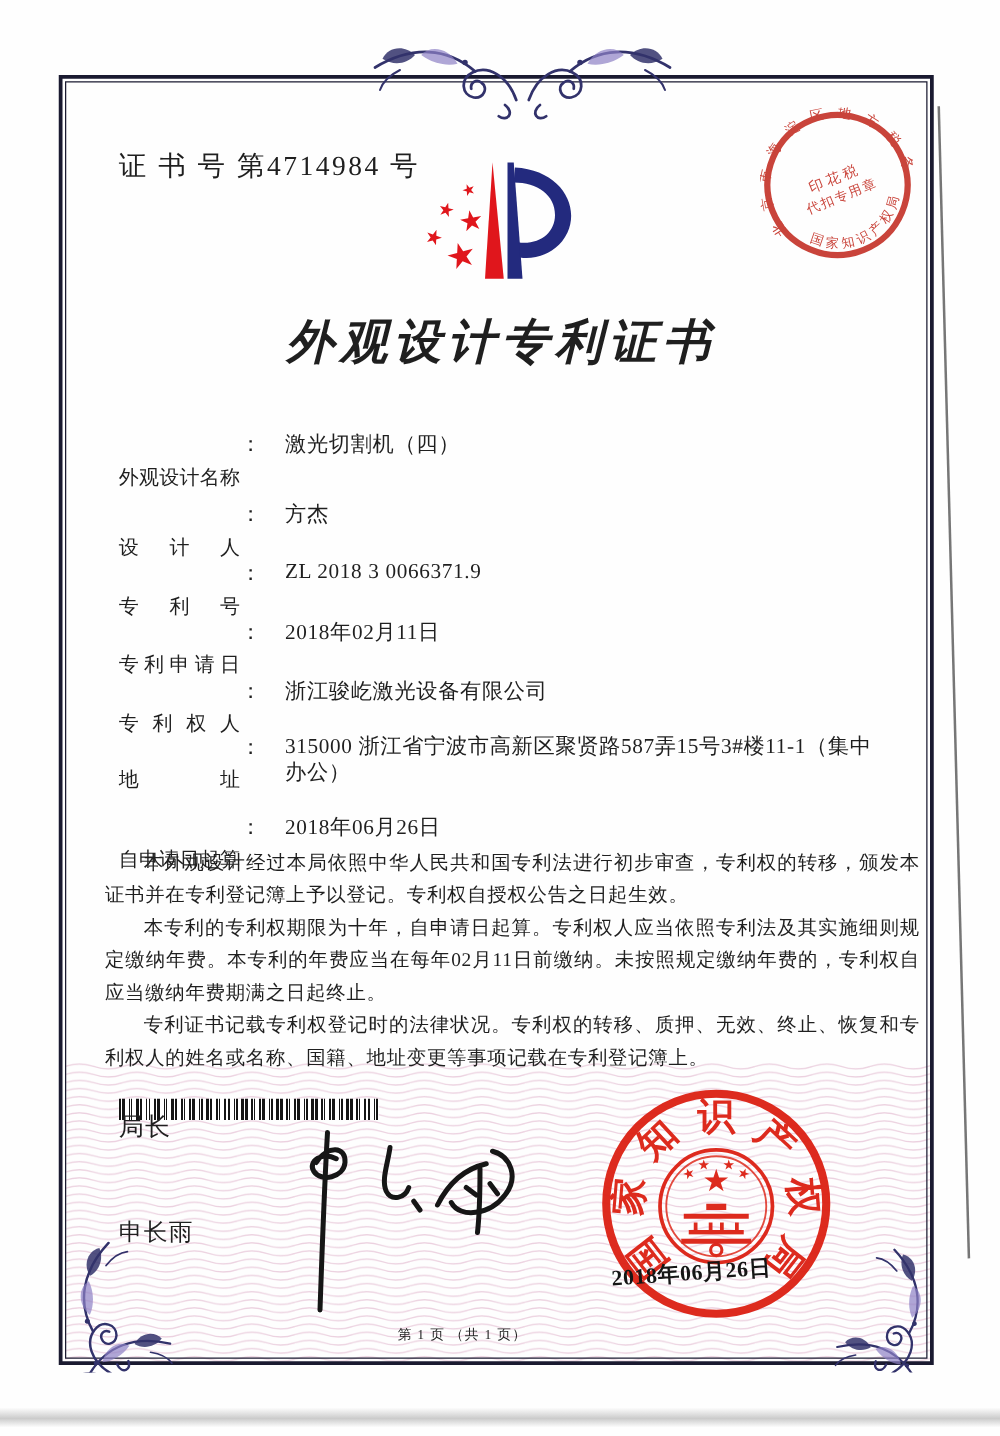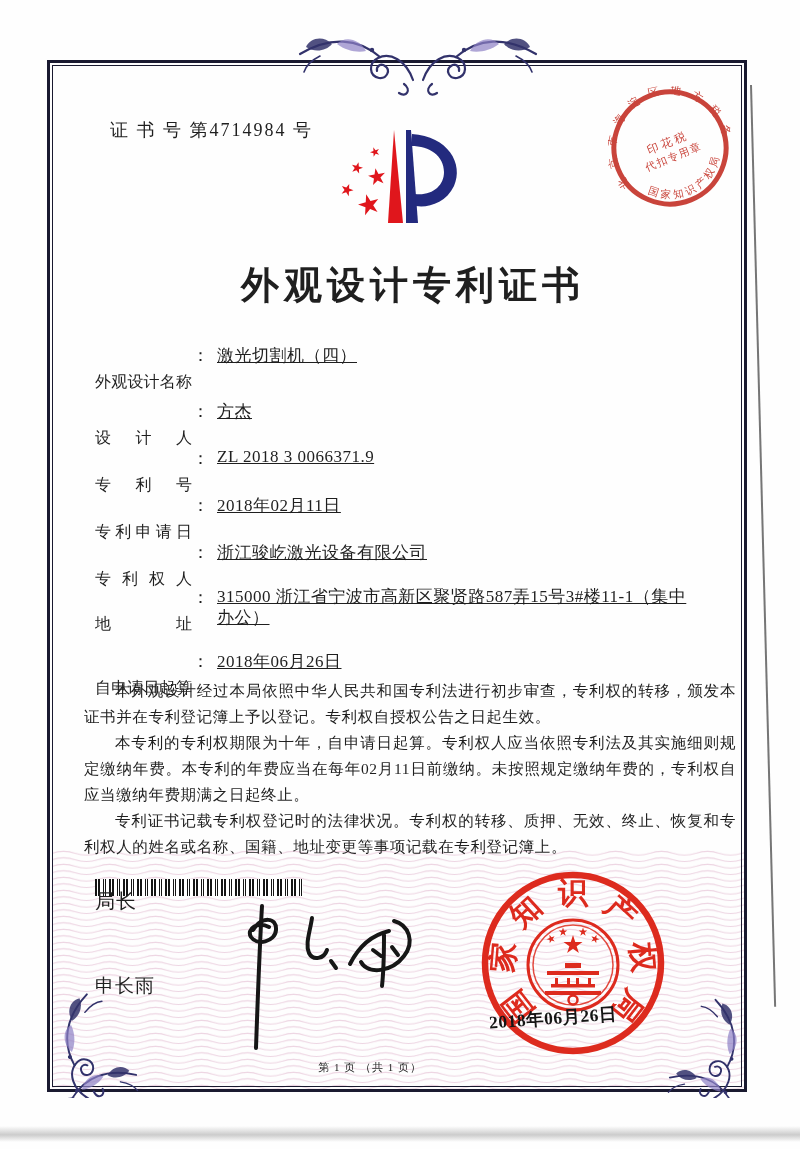--- a/index.html
+++ b/index.html
@@ -7,29 +7,29 @@
     position:relative;width:800px;height:1149px;background:#fefefe;overflow:hidden;
     font-family:"Liberation Serif","DejaVu Serif",serif;color:#1f1f1f;
   }
   .abs{position:absolute;}
   
   .frame{left:47px;top:60px;width:694px;height:1026px;border:3px solid #1a1a30;z-index:1;}
   .frame::after{content:"";position:absolute;inset:2px;border:1px solid #1a1a30;}
   
   .guilloche{left:52px;top:850px;z-index:0;opacity:.75;}
   
-  .cert-no{left:95px;top:118px;font-size:18px;letter-spacing:2px;z-index:3;margin-left:15px;}
+  .cert-no{left:95px;top:118px;font-size:22px;letter-spacing:2px;z-index:3;}
   
   .title{left:47px;top:244px;width:700px;text-align:center;font-size:38px;font-weight:700;
-         letter-spacing:5px;z-index:3;margin:16px;}
+         letter-spacing:5px;z-index:3;margin:4px;font-style:italic;}
   
   .row{left:95px;width:645px;font-size:17px;z-index:3;white-space:nowrap;}
   .flabel{display:inline-block;width:97px;font-size:16px;text-align:justify;text-align-last:justify;vertical-align:top;margin-top:28px;}
   .colon{display:inline-block;vertical-align:top;}
-  .fvalue{display:inline-block;margin-left:8px;vertical-align:top;letter-spacing:.5px;text-decoration:underline;}
+  .fvalue{display:inline-block;margin-left:19px;vertical-align:top;letter-spacing:.5px;}
   .fvalue.wrap{width:486px;white-space:normal;line-height:21px;}
   .row .right{position:absolute;left:360px;top:0;}
   
   .paras{left:84px;top:678px;width:652px;z-index:3;font-size:15.5px;line-height:26px;
          text-align:justify;letter-spacing:.6px;}
   .paras p{margin:0;text-indent:2em;}
   
   .barcode{left:95px;top:879px;width:208px;height:17px;z-index:3;
     background:repeating-linear-gradient(90deg,
       #141414 0 2px,#fff 2px 3px,#141414 3px 5px,#fff 5px 8px,

